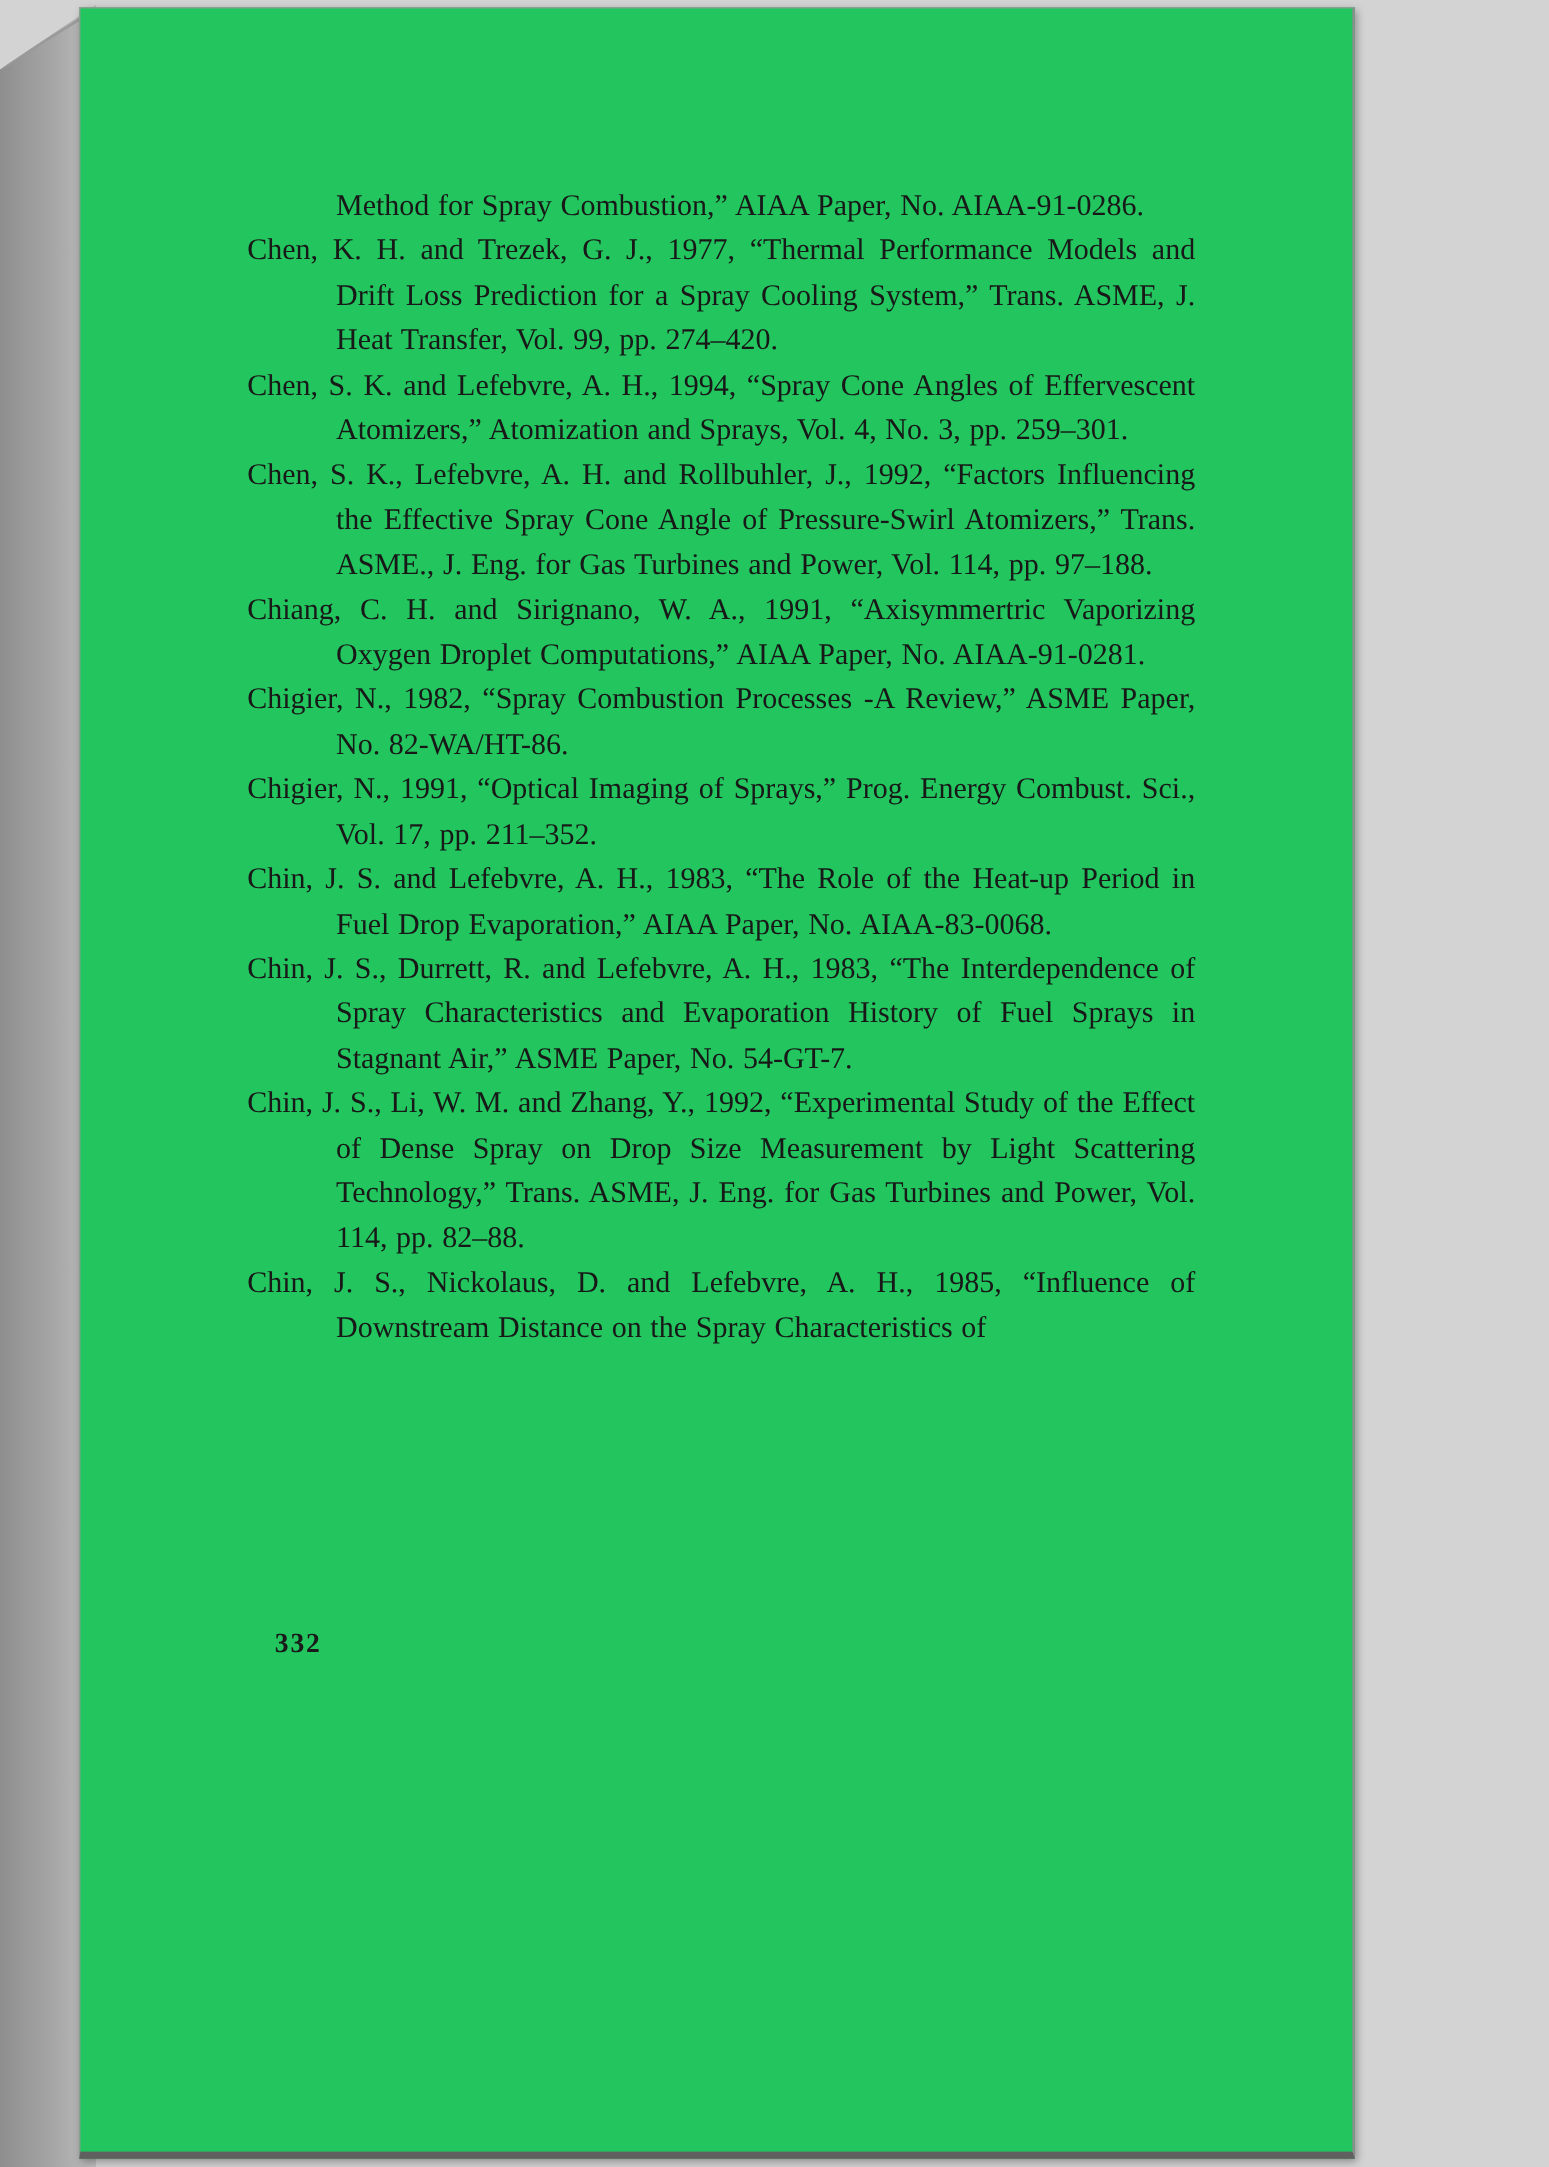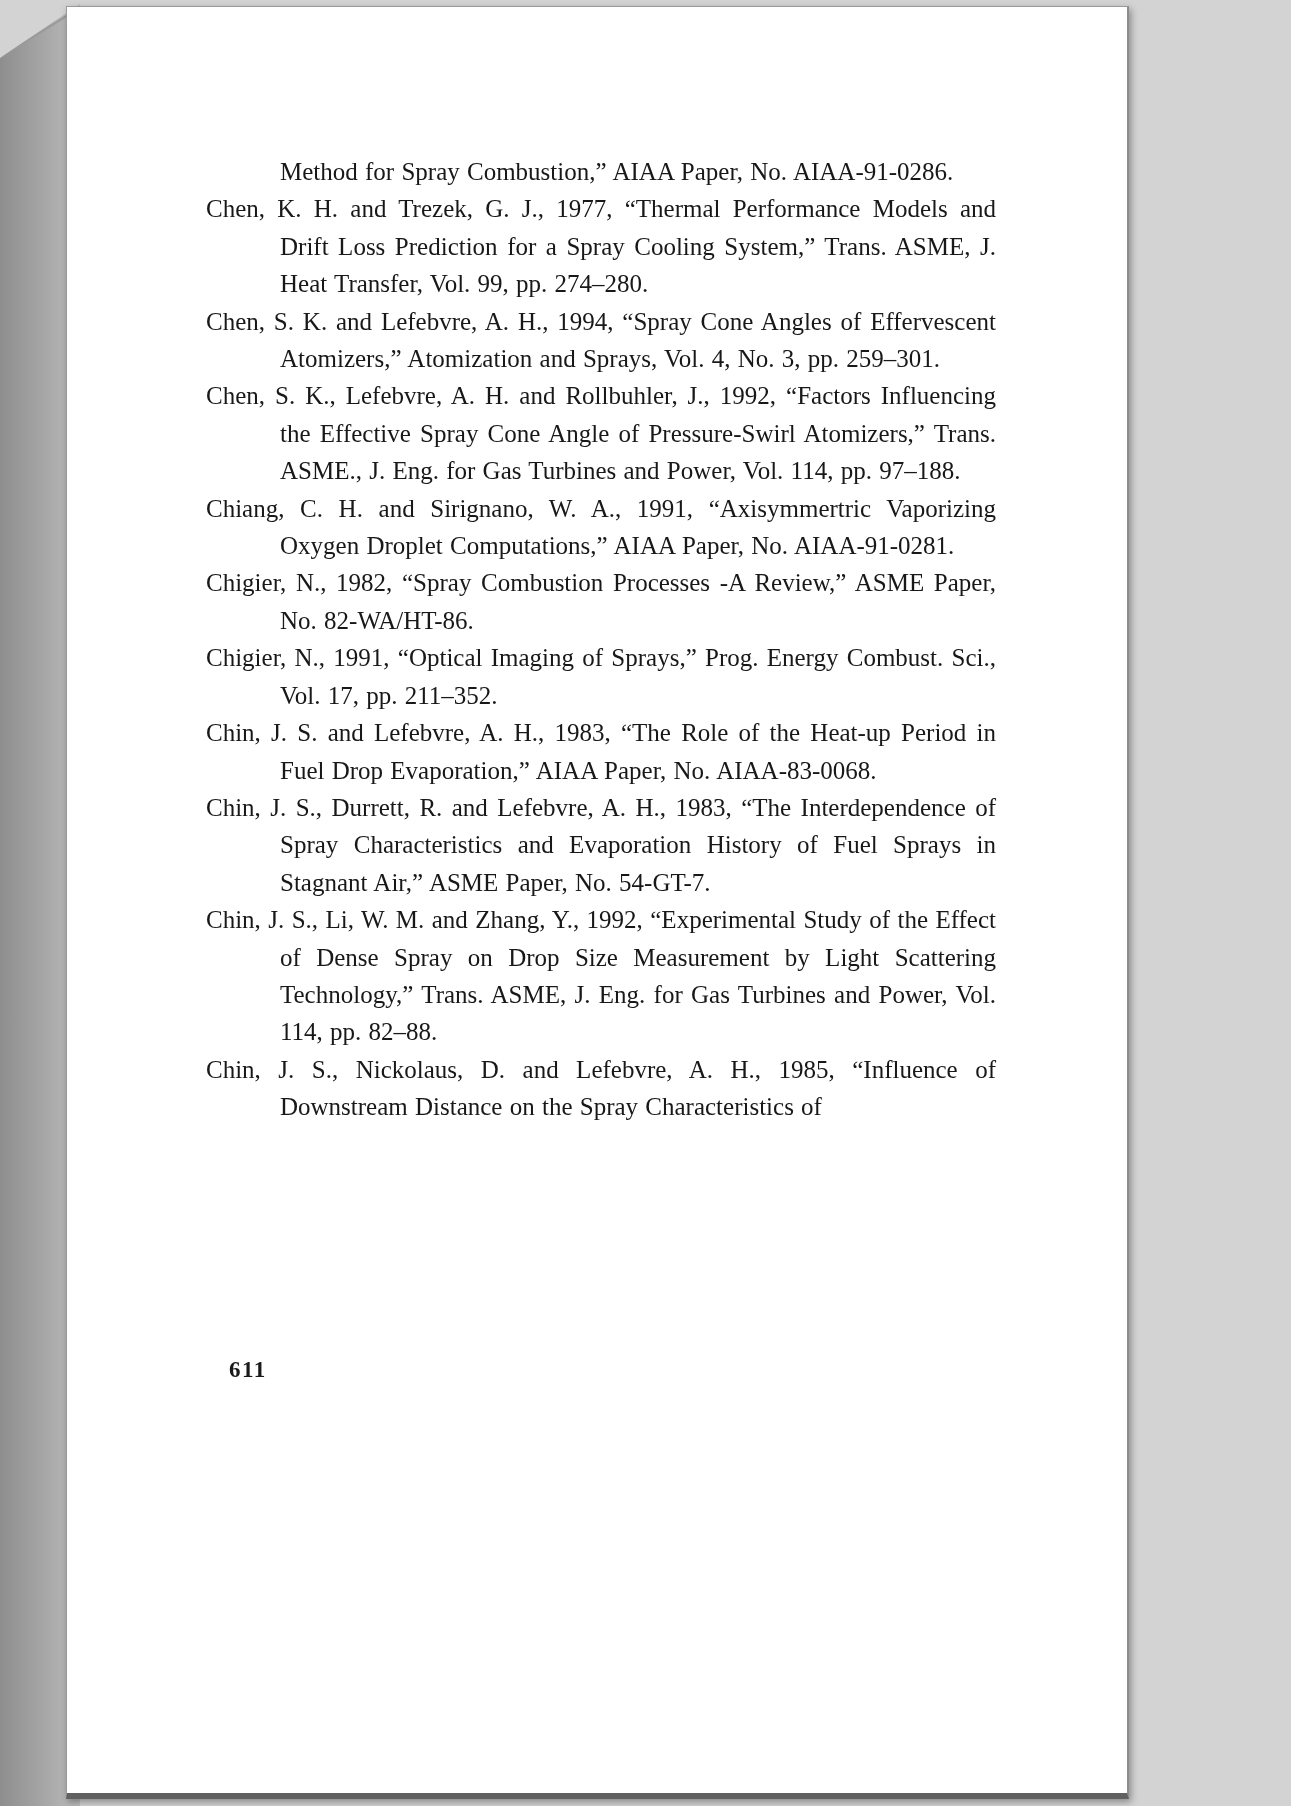--- a/index.html
+++ b/index.html
@@ -34,21 +34,21 @@
     background: #9a9a9a;
     transform: rotate(-32deg);
   }
   
   .page {
     position: absolute;
     left: 66px;
     top: 6px;
     width: 1060px;
     height: 1786px;
-    background: #ffffff;
+    background: #22c55e;
     border: 1px solid #9a9a9a;
     border-right: 2px solid #8d8d8d;
     border-bottom: 6px solid #606060;
     box-shadow: 2px 3px 7px rgba(0,0,0,0.35);
   }
   .content {
     position: absolute;
     left: 139px;
     top: 146px;
     width: 790px;
@@ -79,25 +79,25 @@
 </head>
 <body>
 
 <div class="spine">
   <div class="spine-edge-line"></div>
 </div>
 
 <div class="page">
   <div class="content">
       <p class="ref cont">Method for Spray Combustion,” AIAA Paper, No. AIAA-91-0286.</p>
-      <p class="ref">Chen, K. H. and Trezek, G. J., 1977, “Thermal Performance Models and Drift Loss Prediction for a Spray Cooling System,” Trans. ASME, J. Heat Transfer, Vol. 99, pp. 274–280.</p>
+      <p class="ref">Chen, K. H. and Trezek, G. J., 1977, “Thermal Performance Models and Drift Loss Prediction for a Spray Cooling System,” Trans. ASME, J. Heat Transfer, Vol. 99, pp. 274–420.</p>
       <p class="ref">Chen, S. K. and Lefebvre, A. H., 1994, “Spray Cone Angles of Effervescent Atomizers,” Atomization and Sprays, Vol. 4, No. 3, pp. 259–301.</p>
       <p class="ref">Chen, S. K., Lefebvre, A. H. and Rollbuhler, J., 1992, “Factors Influencing the Effective Spray Cone Angle of Pressure-Swirl Atomizers,” Trans. ASME., J. Eng. for Gas Turbines and Power, Vol. 114, pp. 97–188.</p>
       <p class="ref">Chiang, C. H. and Sirignano, W. A., 1991, “Axisymmertric Vaporizing Oxygen Droplet Computations,” AIAA Paper, No. AIAA-91-0281.</p>
       <p class="ref">Chigier, N., 1982, “Spray Combustion Processes -A Review,” ASME Paper, No. 82-WA/HT-86.</p>
       <p class="ref">Chigier, N., 1991, “Optical Imaging of Sprays,” Prog. Energy Combust. Sci., Vol. 17, pp. 211–352.</p>
       <p class="ref">Chin, J. S. and Lefebvre, A. H., 1983, “The Role of the Heat-up Period in Fuel Drop Evaporation,” AIAA Paper, No. AIAA-83-0068.</p>
       <p class="ref">Chin, J. S., Durrett, R. and Lefebvre, A. H., 1983, “The Interdependence of Spray Characteristics and Evaporation History of Fuel Sprays in Stagnant Air,” ASME Paper, No. 54-GT-7.</p>
       <p class="ref">Chin, J. S., Li, W. M. and Zhang, Y., 1992, “Experimental Study of the Effect of Dense Spray on Drop Size Measurement by Light Scattering Technology,” Trans. ASME, J. Eng. for Gas Turbines and Power, Vol. 114, pp. 82–88.</p>
       <p class="ref">Chin, J. S., Nickolaus, D. and Lefebvre, A. H., 1985, “Influence of Downstream Distance on the Spray Characteristics of</p>
     </div>
-  <div class="page-number">611</div>
+  <div class="page-number">332</div>
 </div>
 
 </body></html>

